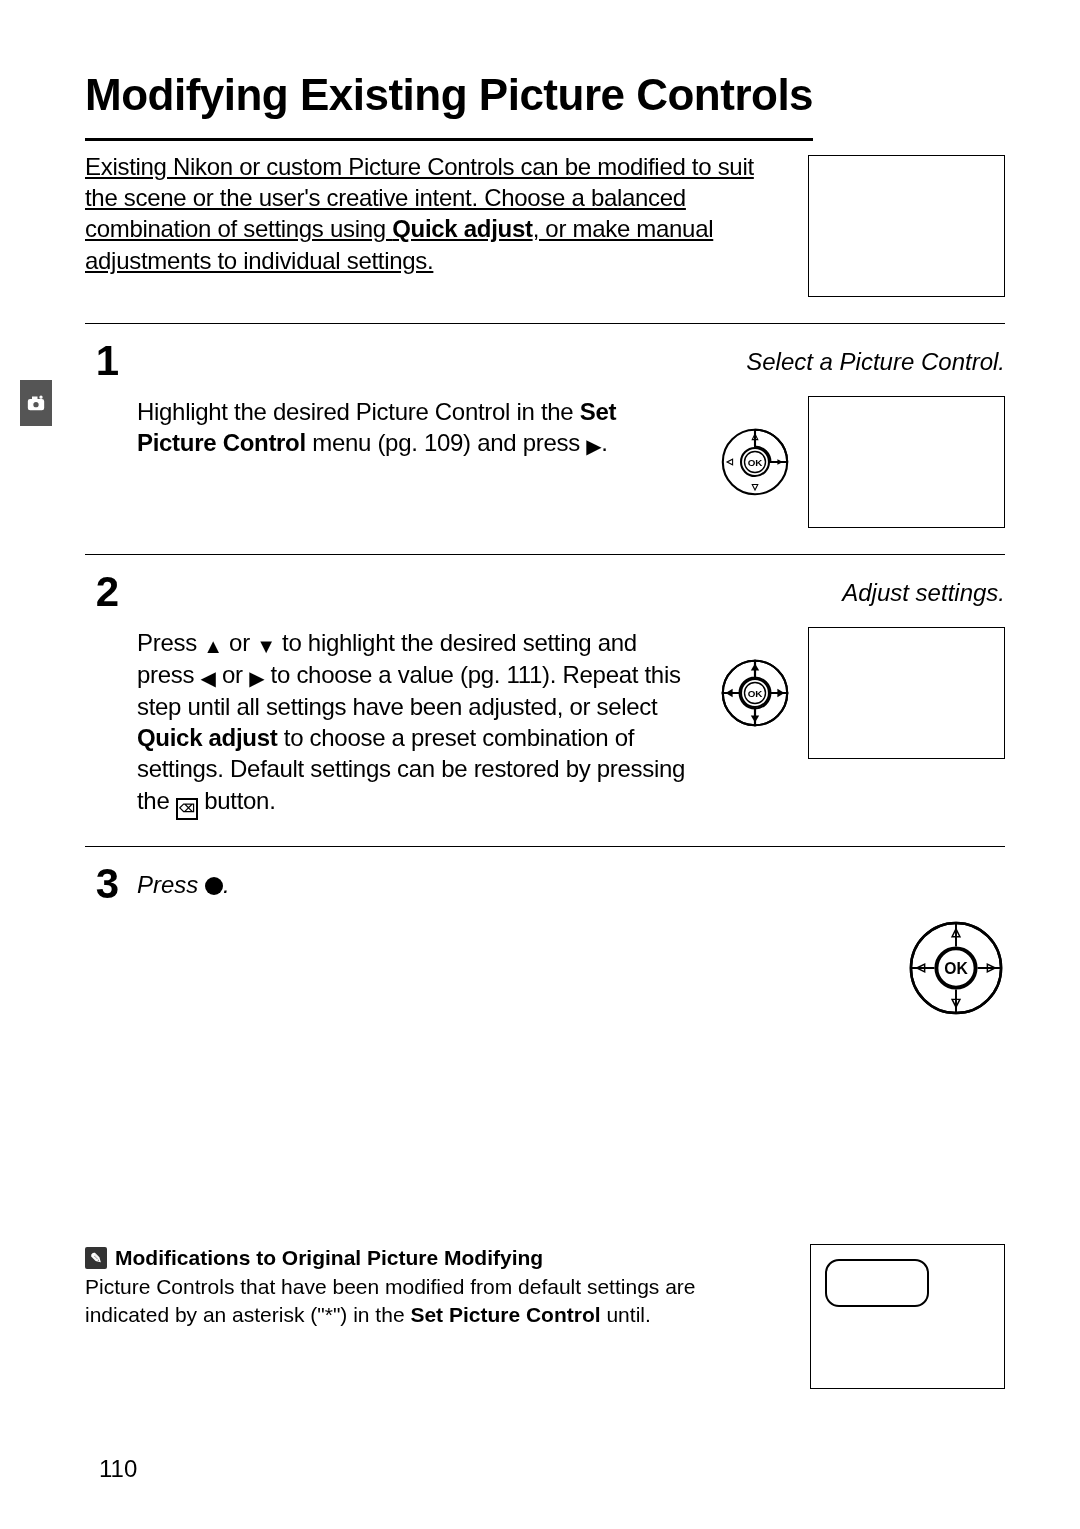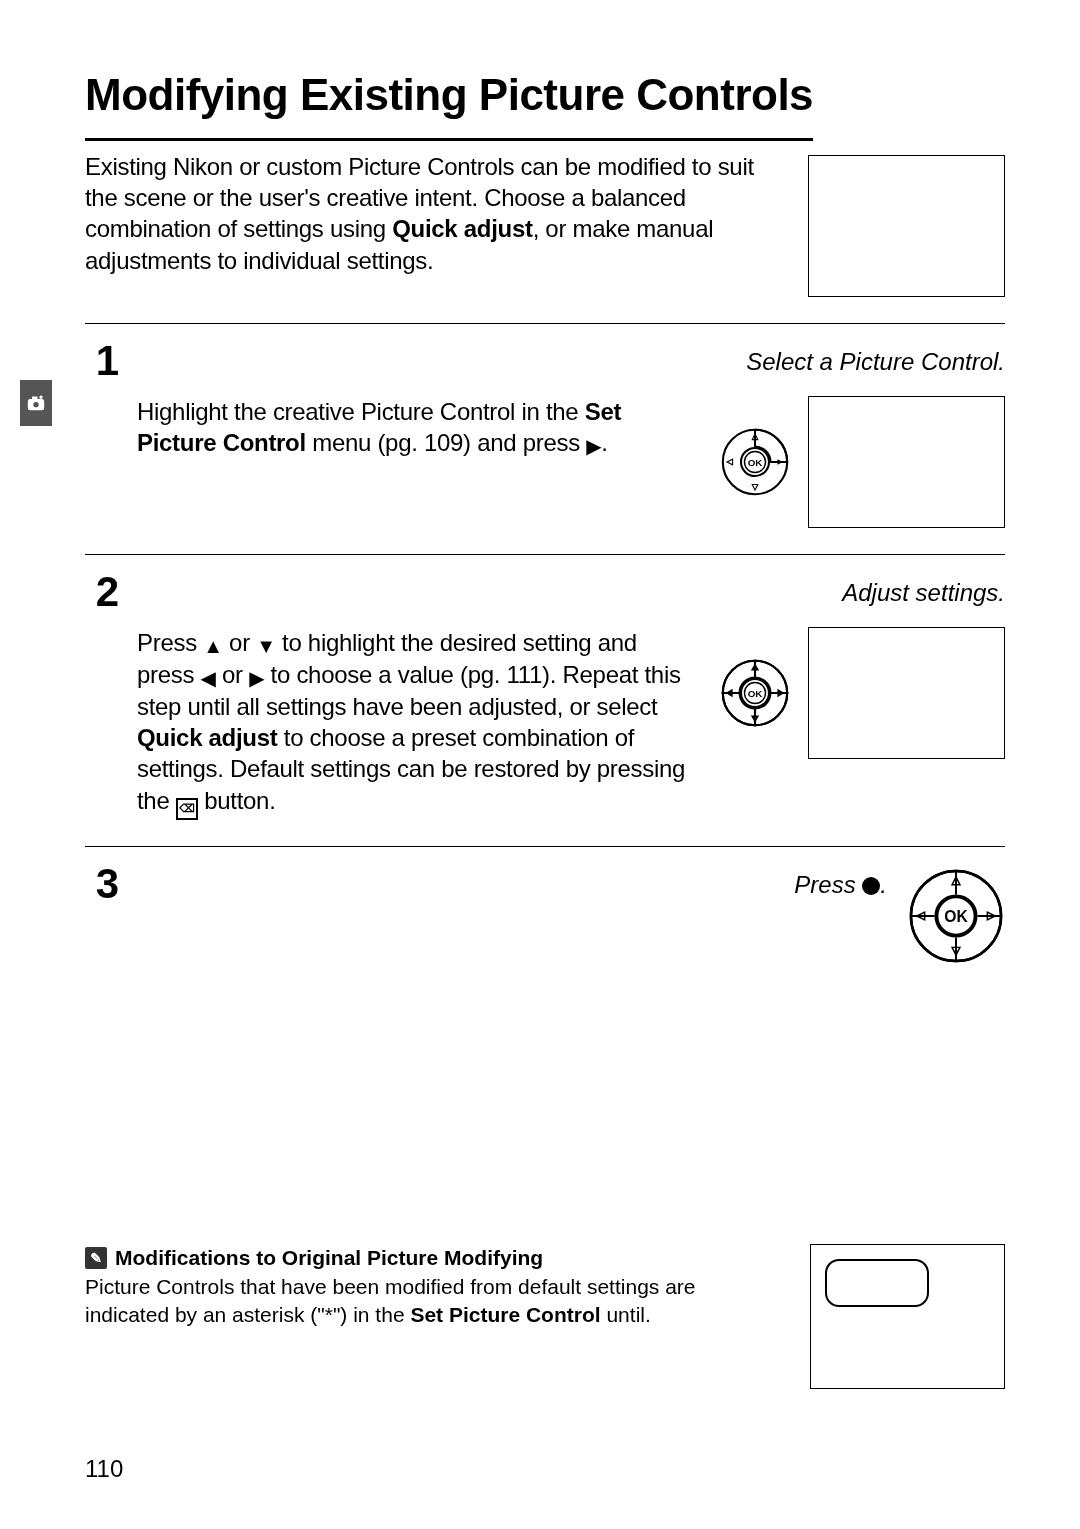--- a/index.html
+++ b/index.html
@@ -42,20 +42,21 @@
     display: flex;
     align-items: flex-start;
     gap: 30px;
     margin-top: 6px;
   }
   .intro-text {
     font-size: 24px;
     line-height: 1.3;
     flex: 1;
     letter-spacing: -0.3px;
+    text-decoration: underline;
   }
   .placeholder-box {
     border: 1.5px solid #000;
     background: #fff;
     flex-shrink: 0;
   }
   .box-a { width: 195px; height: 140px; margin-top: 4px; }
   .box-b { width: 195px; height: 130px; }
   .box-c { width: 195px; height: 130px; }
   .box-d {
@@ -139,21 +140,21 @@
     background: #333;
     color: #fff;
     display: inline-flex;
     align-items: center;
     justify-content: center;
     font-size: 14px;
     border-radius: 2px;
   }
   .page-num {
     position: absolute;
-    left: 85px;
+    left: 99px;
     bottom: 46px;
     font-size: 24px;
   }
   .inline-icon {
     display:inline-block;
     width:18px;height:18px;
     border:2px solid #000;
     vertical-align:-3px;
     font-size:11px;
     text-align:center;
@@ -187,21 +188,21 @@
 
   <hr class="sep">
 
   
   <div class="step">
     <div class="step-num">1</div>
     <div class="step-body">
       <div class="step-heading">Select a Picture Control.</div>
       <div class="step-row">
         <div class="step-text">
-          <span>Highlight the creative Picture Control in the </span><b>Set Picture Control</b><span> menu (pg. 109) and press </span><span class="tri">▶</span><span>.</span>
+          <span>Highlight the desired Picture Control in the </span><b>Set Picture Control</b><span> menu (pg. 109) and press </span><span class="tri">▶</span><span>.</span>
         </div>
         <div class="step-illus">
           <svg class="selector-svg" viewBox="0 0 100 100">
             <circle cx="50" cy="50" r="46" fill="none" stroke="#000" stroke-width="3"></circle>
             <path d="M50 4 A46 46 0 0 1 96 50 L72 50 A22 22 0 0 0 50 28 Z" fill="none" stroke="#000" stroke-width="3" stroke-linejoin="round"></path>
             <circle cx="50" cy="50" r="20" fill="none" stroke="#000" stroke-width="3"></circle>
             <circle cx="50" cy="50" r="15" fill="none" stroke="#000" stroke-width="2"></circle>
             <text x="50" y="55" text-anchor="middle" font-size="14" font-weight="700">OK</text>
             <polygon points="50,10 46,18 54,18" fill="none" stroke="#000" stroke-width="1.5"></polygon>
             <polygon points="50,90 46,82 54,82" fill="none" stroke="#000" stroke-width="1.5"></polygon>
@@ -244,21 +245,21 @@
         </div>
       </div>
     </div>
   </div>
 
   <hr class="sep">
 
   
   <div class="step" style="align-items:flex-start;">
     <div class="step-num">3</div>
-    <div class="step-body" style="display:flex; align-items:flex-start; gap:20px;">
+    <div class="step-body" style="display:flex; align-items:flex-start; gap:20px;flex-direction:column;">
       <div class="step-heading" style="flex:1; margin-bottom:0;">
         <span>Press </span><span class="circ-btn"></span><span>.</span>
       </div>
       <svg class="selector-svg-big" viewBox="0 0 100 100">
         <circle cx="50" cy="50" r="46" fill="none" stroke="#000" stroke-width="2.5"></circle>
         <path d="M50 4 A46 46 0 0 1 96 50" fill="none" stroke="#000" stroke-width="2.5"></path>
         <path d="M96 50 A46 46 0 0 1 50 96" fill="none" stroke="#000" stroke-width="2.5"></path>
         <path d="M50 96 A46 46 0 0 1 4 50" fill="none" stroke="#000" stroke-width="2.5"></path>
         <path d="M4 50 A46 46 0 0 1 50 4" fill="none" stroke="#000" stroke-width="2.5"></path>
         <line x1="50" y1="28" x2="50" y2="4" stroke="#000" stroke-width="2"></line>

